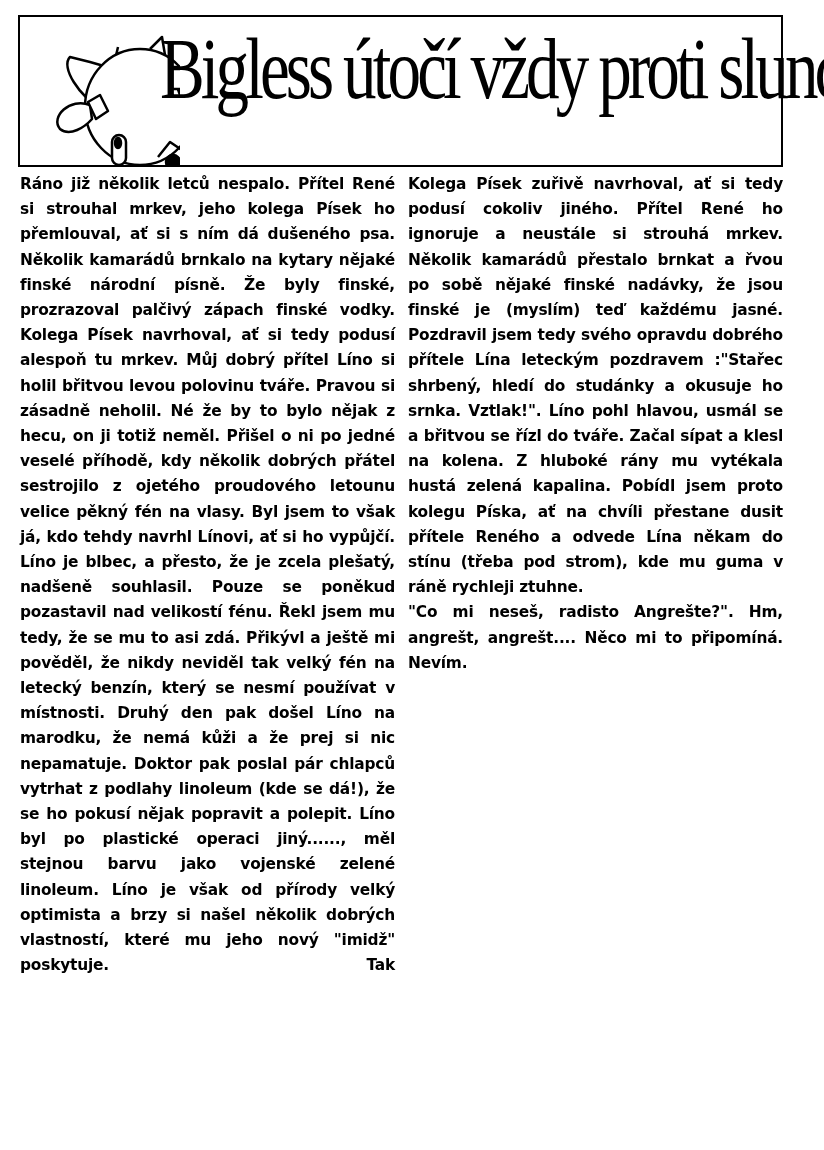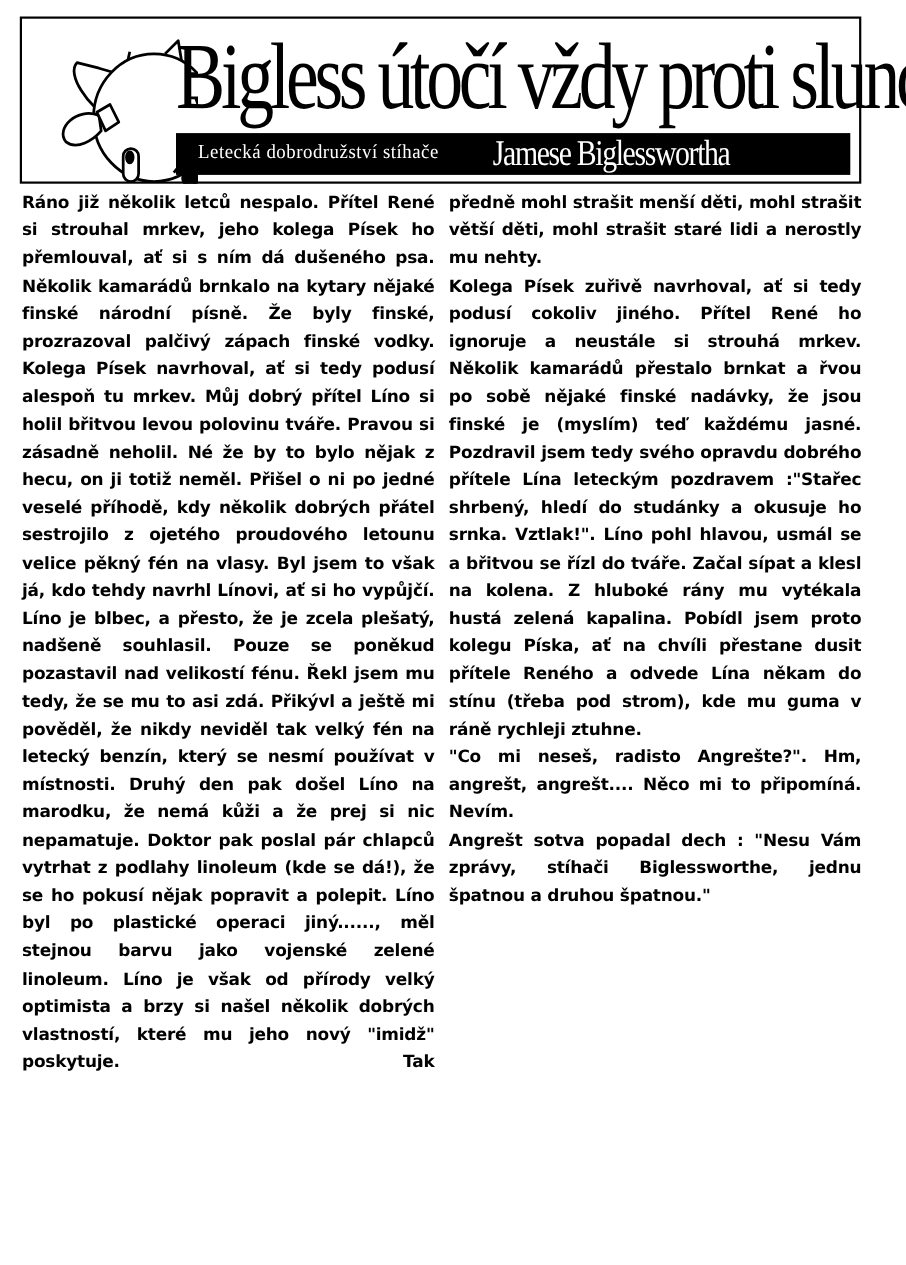--- a/index.html
+++ b/index.html
@@ -41,28 +41,22 @@
 
       <rect x="82" y="108" width="14" height="30" rx="7" fill="#fff"></rect>
       <ellipse cx="88" cy="116" rx="3" ry="5" fill="#000"></ellipse>
 
       <circle cx="143" cy="135" r="7" fill="#000"></circle>
       <circle cx="178" cy="140" r="6" fill="#000"></circle>
       <path d="M128,130 L140,115 L155,125"></path>
     </g>
   </svg>
   <div class="title">Bigless útočí vždy proti slunci</div>
-  <div class="subbar">
-    <span class="s1">Letecká dobrodružství stíhače</span>
-    <span class="s2">Jamese Biglesswortha</span>
-  </div>
 </div>
 
 <div class="col col-left">
   <p class="last">Ráno již několik letců nespalo. Přítel René si strouhal mrkev, jeho kolega Písek ho přemlouval, ať si s ním dá dušeného psa. Několik kamarádů brnkalo na kytary nějaké finské národní písně. Že byly finské, prozrazoval palčivý zápach finské vodky. Kolega Písek navrhoval, ať si tedy podusí alespoň tu mrkev. Můj dobrý přítel Líno si holil břitvou levou polovinu tváře. Pravou si zásadně neholil. Né že by to bylo nějak z hecu, on ji totiž neměl. Přišel o ni po jedné veselé příhodě, kdy několik dobrých přátel sestrojilo z ojetého proudového letounu velice pěkný fén na vlasy. Byl jsem to však já, kdo tehdy navrhl Línovi, ať si ho vypůjčí. Líno je blbec, a přesto, že je zcela plešatý, nadšeně souhlasil. Pouze se poněkud pozastavil nad velikostí fénu. Řekl jsem mu tedy, že se mu to asi zdá. Přikývl a ještě mi pověděl, že nikdy neviděl tak velký fén na letecký benzín, který se nesmí používat v místnosti. Druhý den pak došel Líno na marodku, že nemá kůži a že prej si nic nepamatuje. Doktor pak poslal pár chlapců vytrhat z podlahy linoleum (kde se dá!), že se ho pokusí nějak popravit a polepit. Líno byl po plastické operaci jiný......, měl stejnou barvu jako vojenské zelené linoleum. Líno je však od přírody velký optimista a brzy si našel několik dobrých vlastností, které mu jeho nový "imidž" poskytuje. Tak</p>
 </div>
 
 <div class="col col-right">
-  <p>předně mohl strašit menší děti, mohl strašit větší děti, mohl strašit staré lidi a nerostly mu nehty.</p>
   <p>Kolega Písek zuřivě navrhoval, ať si tedy podusí cokoliv jiného. Přítel René ho ignoruje a neustále si strouhá mrkev. Několik kamarádů přestalo brnkat a řvou po sobě nějaké finské nadávky, že jsou finské je (myslím) teď každému jasné. Pozdravil jsem tedy svého opravdu dobrého přítele Lína leteckým pozdravem :"Stařec shrbený, hledí do studánky a okusuje ho srnka. Vztlak!". Líno pohl hlavou, usmál se a břitvou se řízl do tváře. Začal sípat a klesl na kolena. Z hluboké rány mu vytékala hustá zelená kapalina. Pobídl jsem proto kolegu Píska, ať na chvíli přestane dusit přítele Reného a odvede Lína někam do stínu (třeba pod strom), kde mu guma v ráně rychleji ztuhne.</p>
   <p>"Co mi neseš, radisto Angrešte?". Hm, angrešt, angrešt.... Něco mi to připomíná. Nevím.</p>
-  <p>Angrešt sotva popadal dech : "Nesu Vám zprávy, stíhači Biglessworthe, jednu špatnou a druhou špatnou."</p>
 </div>
 
 </body></html>

